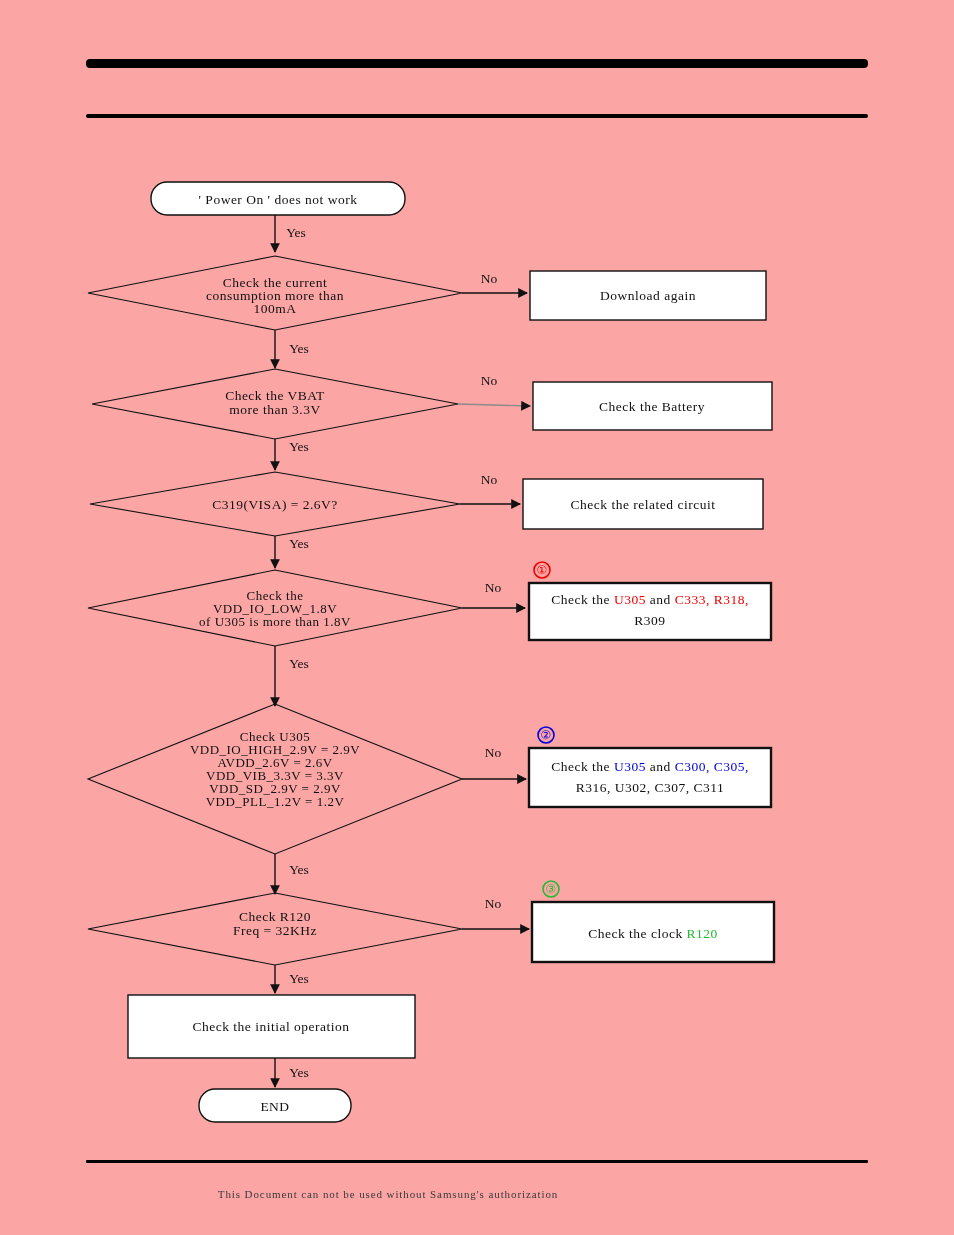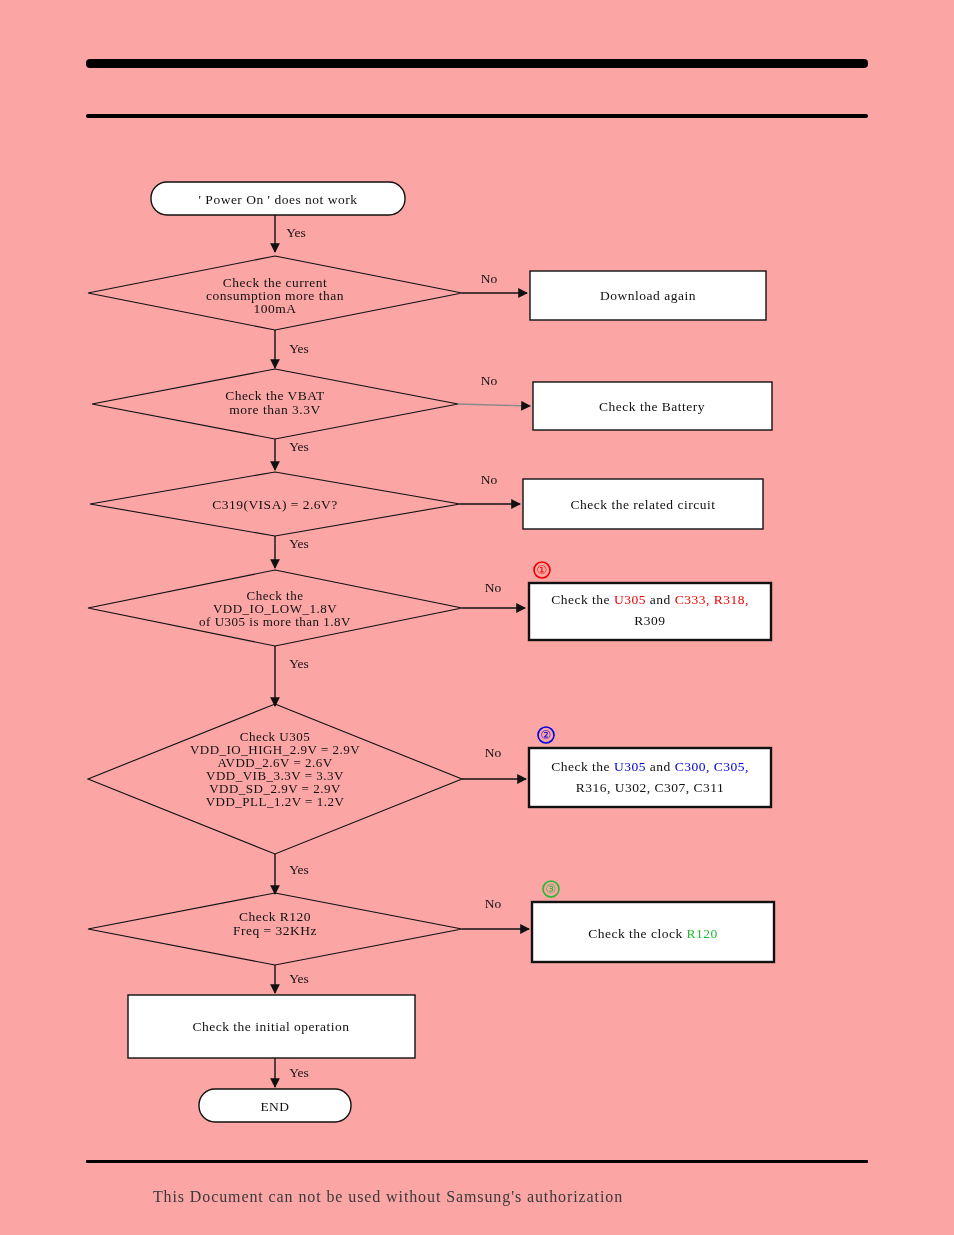--- a/index.html
+++ b/index.html
@@ -42,21 +42,21 @@
     width: 782px;
     height: 3px;
     border-radius: 1px;
   }
   #footer-note {
     position: absolute;
     left: 0;
     top: 1188px;
     width: 776px;
     text-align: center;
-    font-size: 16px;
+    font-size: 11px;
     color: #3a3a3a;
     letter-spacing: 0.9px;
     font-family: "Liberation Serif", "DejaVu Serif", serif;
   }
   #flow-svg {
     position: absolute;
     left: 0;
     top: 0;
   }
   .node-text {

